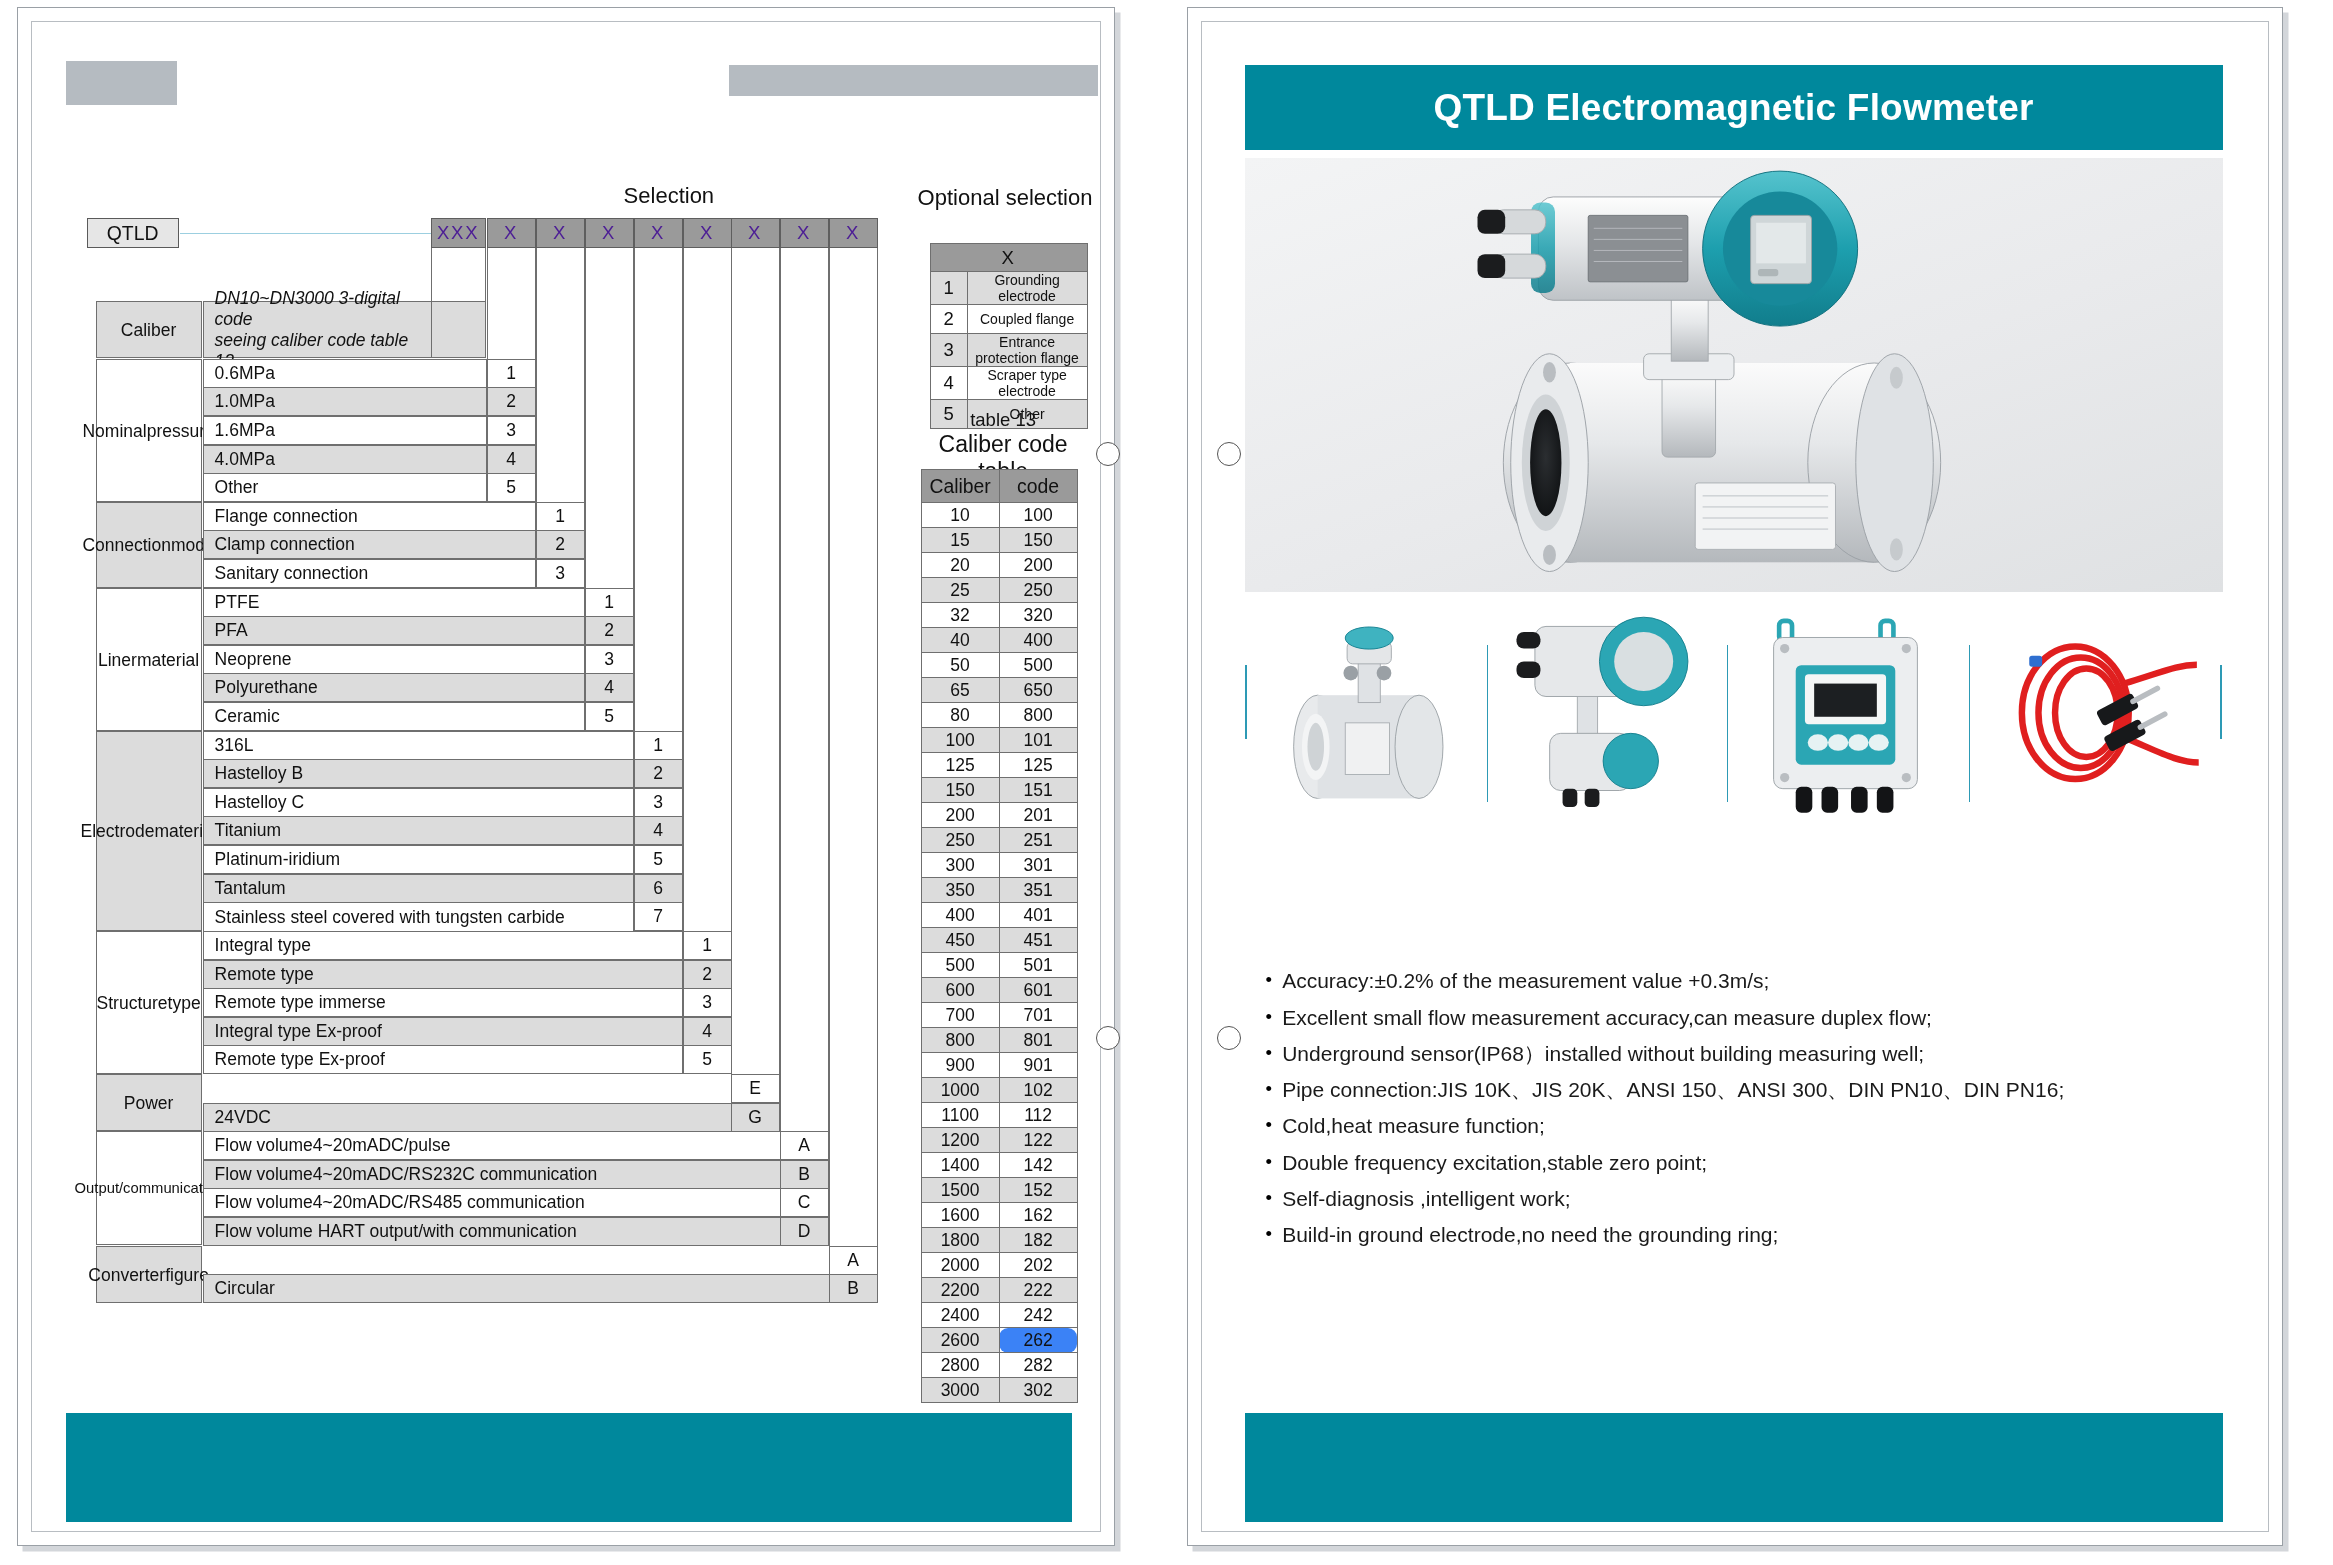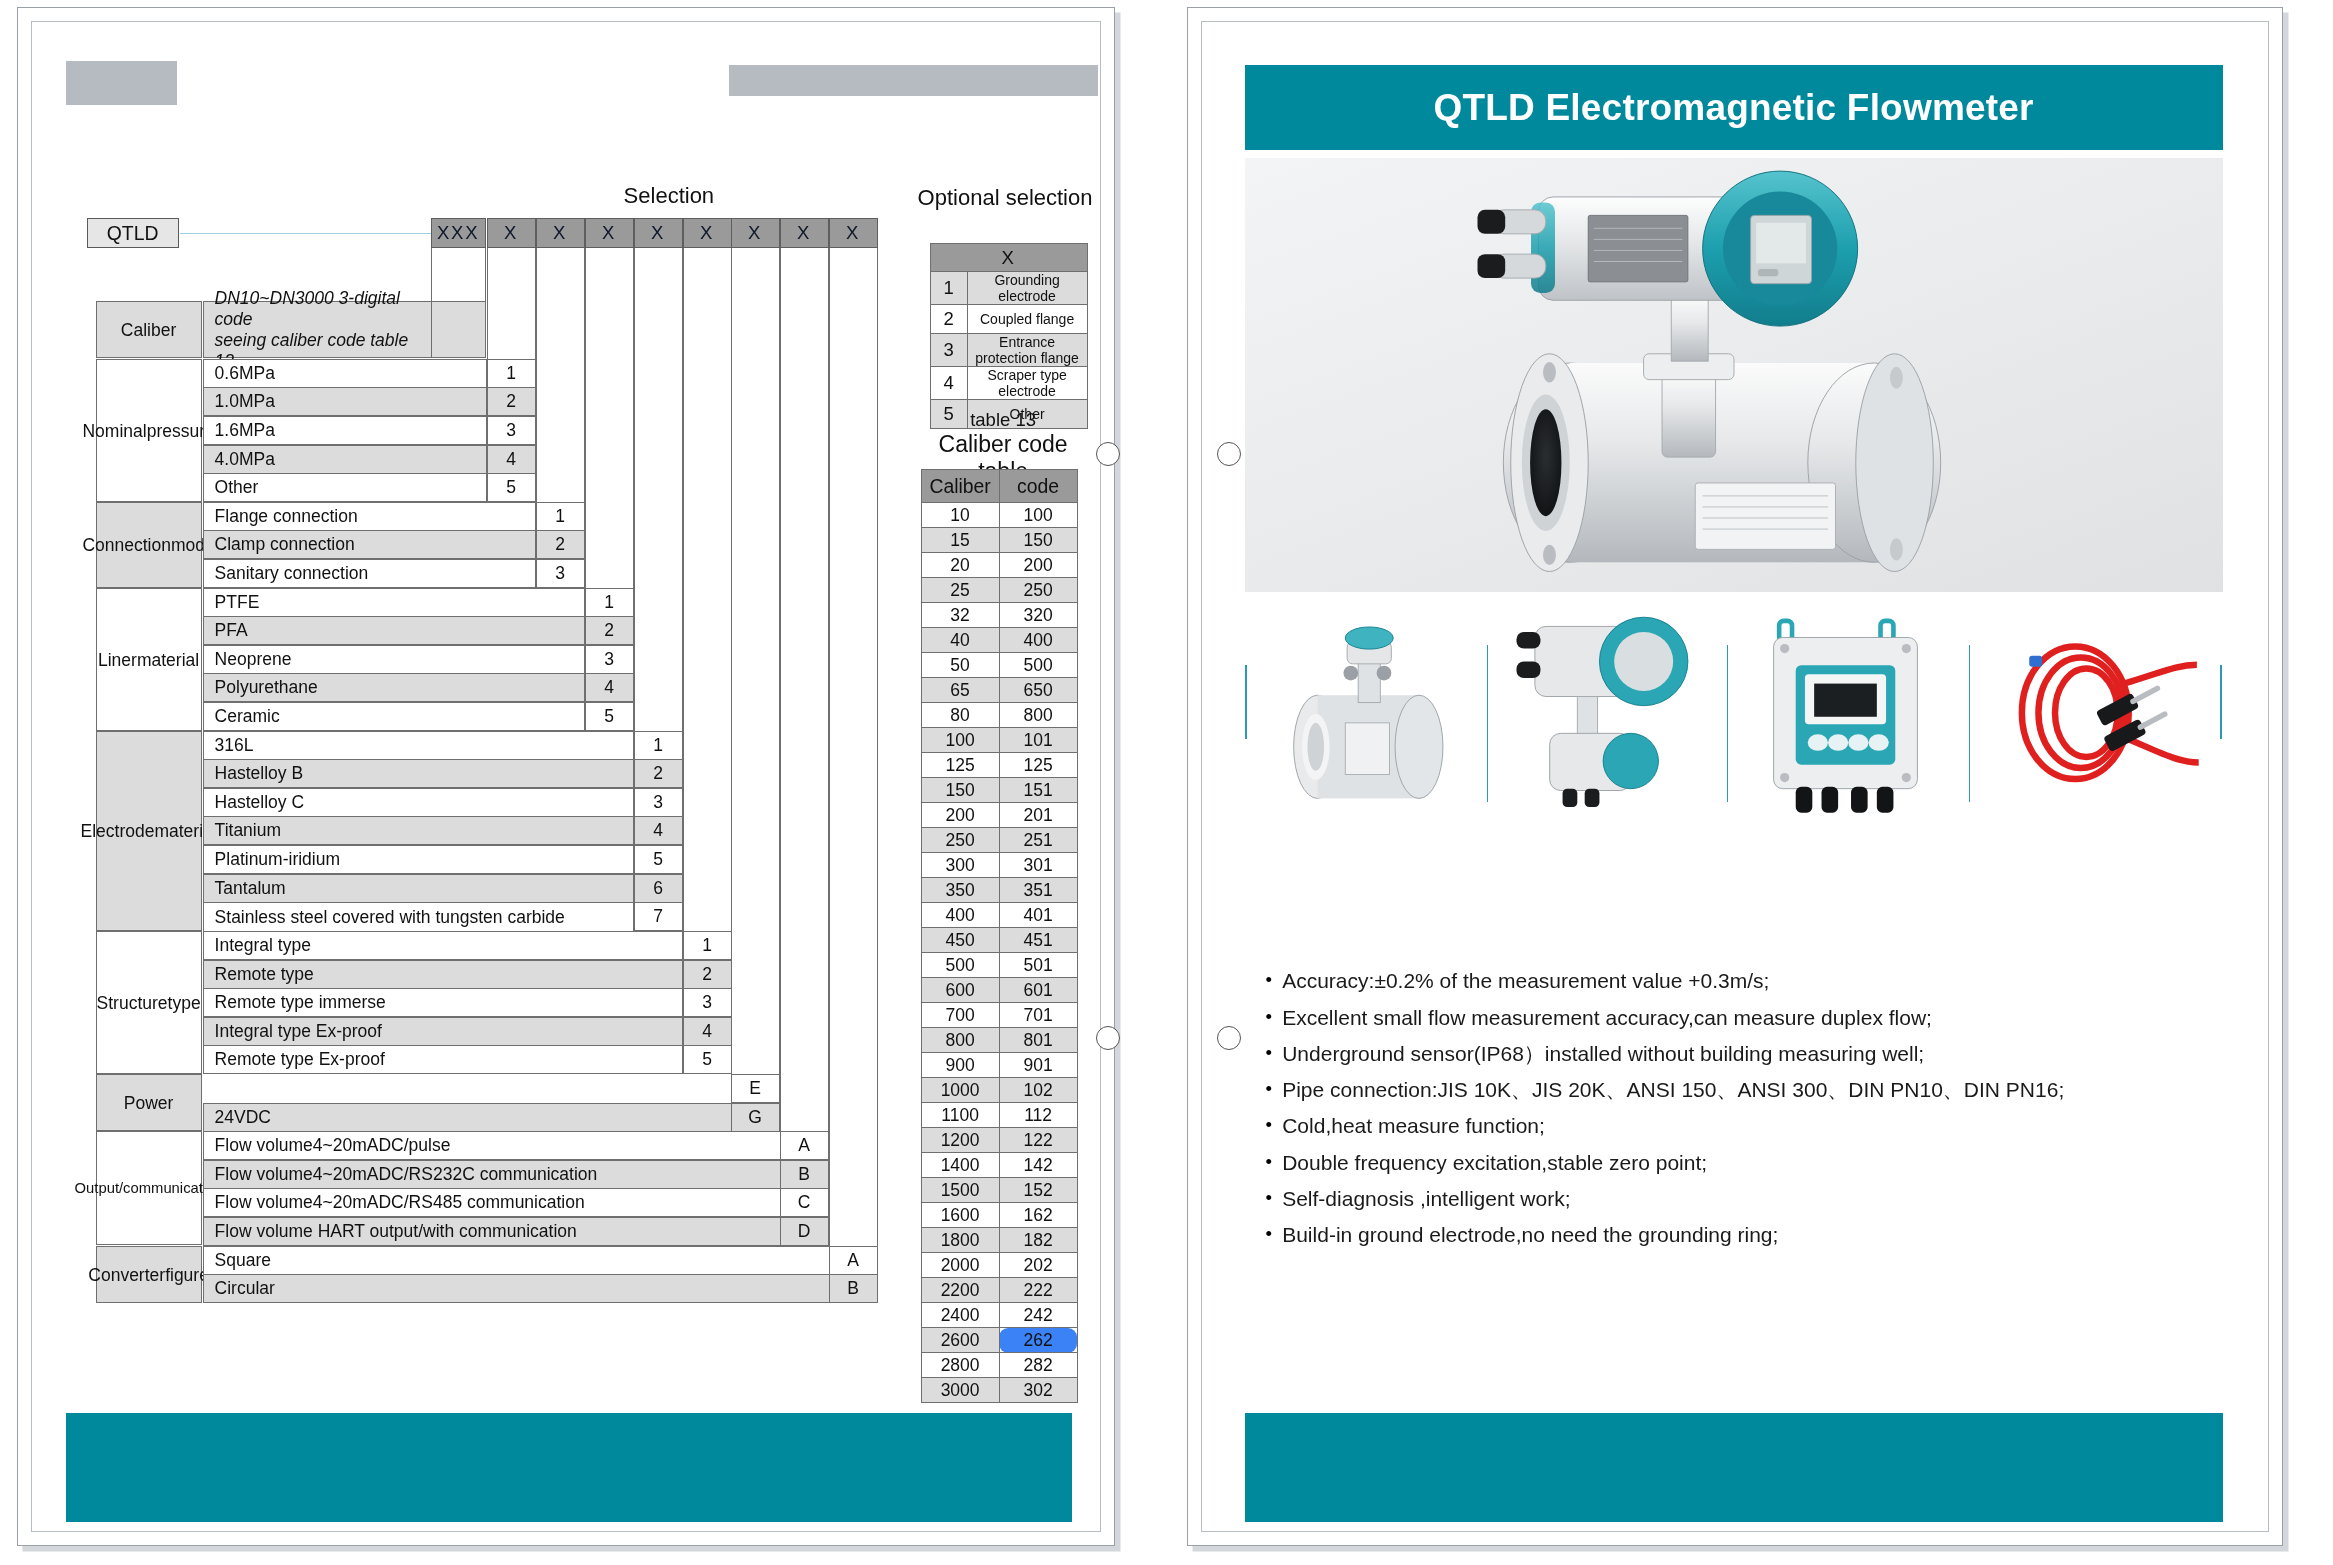--- a/index.html
+++ b/index.html
@@ -42,21 +42,21 @@
 
   .qtld-box {
     position:absolute; border:0.9px solid #5a5a5a; background:#e6e6e6;
     font-size:19.4px; display:flex; align-items:center; justify-content:center; color:#111;
   }
   .leader { position:absolute; height:0.9px; background:#9ccfe0; }
 
   .xhead {
     position:absolute; background:#9a9a9a; border:0.9px solid #5e5e5e;
     display:flex; align-items:center; justify-content:center;
-    font-size:18.5px; color:#0f172a; letter-spacing:1.8px;
+    font-size:18.5px; color:#4c1d95; letter-spacing:1.8px;
   }
   .xcol {
     position:absolute; border-left:0.9px solid #6f6f6f; border-right:0.9px solid #6f6f6f;
   }
 
   .rowgroup-name {
     position:absolute; border:0.9px solid #6f6f6f;
     display:flex; align-items:center; justify-content:center; text-align:center;
     font-size:17.5px; color:#111; line-height:1.15;
   }
@@ -267,21 +267,20 @@
         <div class="rowcode sh-grey" style="left: 762px; top: 1152px; width: 49px; height: 29px;">B</div>
         <div class="rowdesc sh-white" style="left: 185px; top: 1180px; width: 578px; height: 29px;">Flow volume4~20mADC/RS485 communication</div>
         <div class="rowcode sh-white" style="left: 762px; top: 1180px; width: 49px; height: 29px;">C</div>
         <div class="rowdesc sh-grey" style="left: 185px; top: 1209px; width: 578px; height: 29px;">Flow volume HART output/with communication</div>
         <div class="rowcode sh-grey" style="left: 762px; top: 1209px; width: 49px; height: 29px;">D</div>
         <div class="xcol" style="left: 811px; top: 1123px; width: 49px; height: 114px;"></div>
         <div class="rowgroup-name sh-grey" style="left: 78px; top: 1238px; width: 106px; height: 57px;">
           <span style="display: block;">Converter</span>
           <span style="display: block;">figure</span>
         </div>
-        <div class="rowdesc sh-white" style="left: 185px; top: 1238px; width: 627px; height: 29px;">Square</div>
         <div class="rowcode sh-white" style="left: 811px; top: 1238px; width: 49px; height: 29px;">A</div>
         <div class="rowdesc sh-grey" style="left: 185px; top: 1266px; width: 627px; height: 29px;">Circular</div>
         <div class="rowcode sh-grey" style="left: 811px; top: 1266px; width: 49px; height: 29px;">B</div>
       </div>
 
     <table class="mini-table" id="optTable" style="left:912px;top:235px;">
         <tbody>
           <tr>
             <td class="opt-head" colspan="2">X</td>
           </tr>

